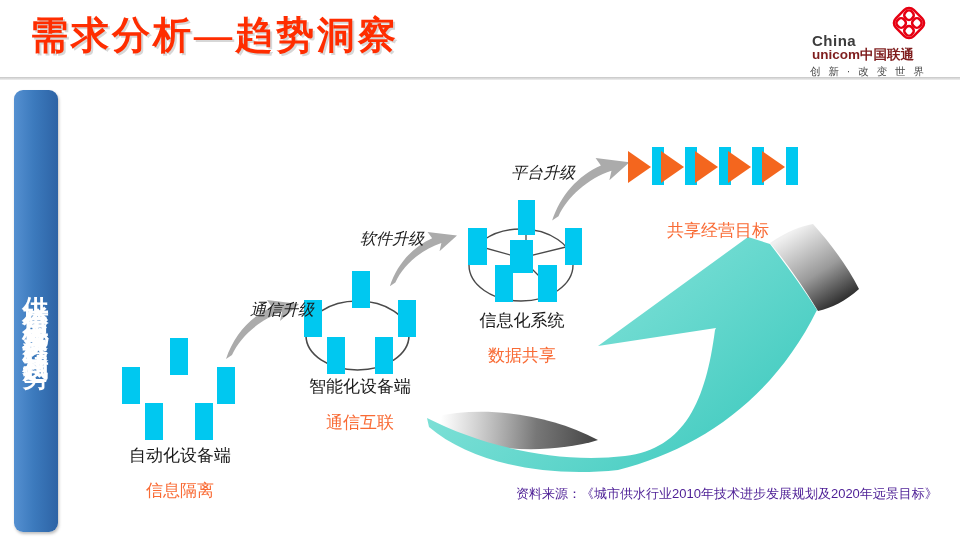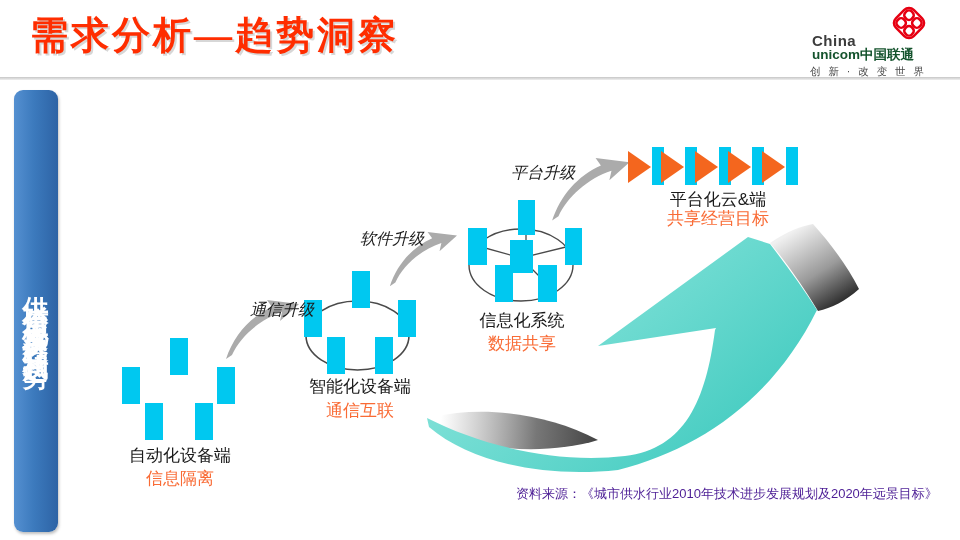--- a/index.html
+++ b/index.html
@@ -14,40 +14,40 @@
     font-weight:bold;font-size:38px;letter-spacing:3px;
     color:#FF2D00;text-shadow:2px 2px 0 rgba(140,140,140,.35);
     white-space:nowrap;
   }
   .header-rule{position:absolute;left:0;right:0;top:77px;height:3px;
     background:linear-gradient(#c6c6c6,#efefef);}
   
   .logo{position:absolute;top:4px;right:20px;width:130px;height:74px;}
   .logo .knot{position:absolute;top:0;right:0;}
   .logo .brand-line1{position:absolute;left:2px;top:28px;font-size:15px;font-weight:bold;color:#3c3c3c;letter-spacing:.5px;}
-  .logo .brand-line2{position:absolute;left:2px;top:42px;font-size:13.5px;font-weight:bold;color:#14532d;white-space:nowrap;}
+  .logo .brand-line2{position:absolute;left:2px;top:42px;font-size:13.5px;font-weight:bold;color:#7f1d1d;white-space:nowrap;}
   .logo .slogan{position:absolute;left:0;top:61px;font-size:10.5px;color:#4a4a4a;letter-spacing:2.5px;white-space:nowrap;}
   
   .sidebar{
     position:absolute;left:14px;top:90px;width:44px;height:442px;border-radius:9px;
     background:linear-gradient(90deg,#5590d1 0%,#3c7abd 45%,#2d63a5 100%);
     display:flex;align-items:center;justify-content:center;
     box-shadow:1px 2px 3px rgba(0,0,0,.25);
   }
   .sidebar .vtext{
     writing-mode:vertical-rl;text-orientation:upright;
     color:#fff;font-weight:bold;font-size:26px;letter-spacing:6px;line-height:1;
   }
   
   .cyr{position:absolute;background:#00C8F0;}
   .tri{position:absolute;width:0;height:0;
     border-top:16px solid transparent;border-bottom:16px solid transparent;
     border-left:23px solid #F4661E;}
   .stage-name{position:absolute;width:170px;text-align:center;font-size:17px;color:#1a1a1a;white-space:nowrap;}
-  .stage-sub{position:absolute;width:170px;text-align:center;font-size:17px;color:#F96B35;white-space:nowrap;}
+  .stage-sub{position:absolute;width:170px;text-align:center;font-size:17px;color:#F96B35;white-space:nowrap;margin-top:12px;}
   .tlabel{position:absolute;font-size:16px;color:#1a1a1a;white-space:nowrap;font-style:italic;}
   .source{position:absolute;left:516px;top:485px;font-size:13px;color:#4c1d95;white-space:nowrap;}
   svg.overlay{position:absolute;left:0;top:0;pointer-events:none;}
 </style>
 </head>
 <body>
 
 <div class="slide">
 
   <div class="page-title">需求分析—趋势洞察</div>
@@ -145,21 +145,20 @@
 
   <div class="stage-name" style="left:95px;top:444px;">自动化设备端</div>
   <div class="stage-sub" style="left:95px;top:467px;">信息隔离</div>
 
   <div class="stage-name" style="left:275px;top:375px;">智能化设备端</div>
   <div class="stage-sub" style="left:275px;top:399px;">通信互联</div>
 
   <div class="stage-name" style="left:437px;top:309px;">信息化系统</div>
   <div class="stage-sub" style="left:437px;top:332px;">数据共享</div>
 
-  <div class="stage-name" style="left:633px;top:188px;">平台化云&amp;端</div>
   <div class="stage-sub" style="left:633px;top:207px;">共享经营目标</div>
 
   <div class="tlabel" style="left:203px;top:300px;margin-left:47px;">通信升级</div>
   <div class="tlabel" style="left:360px;top:229px;">软件升级</div>
   <div class="tlabel" style="left:511px;top:163px;">平台升级</div>
 
   <div class="source">资料来源：《城市供水行业2010年技术进步发展规划及2020年远景目标》</div>
 
 </div>
 

